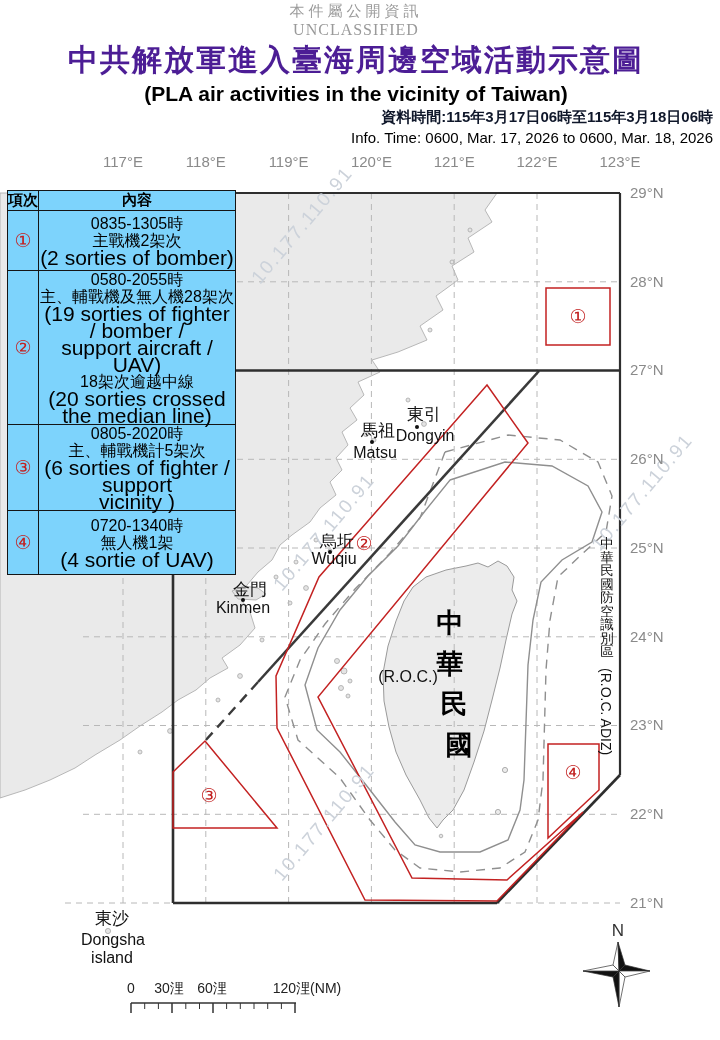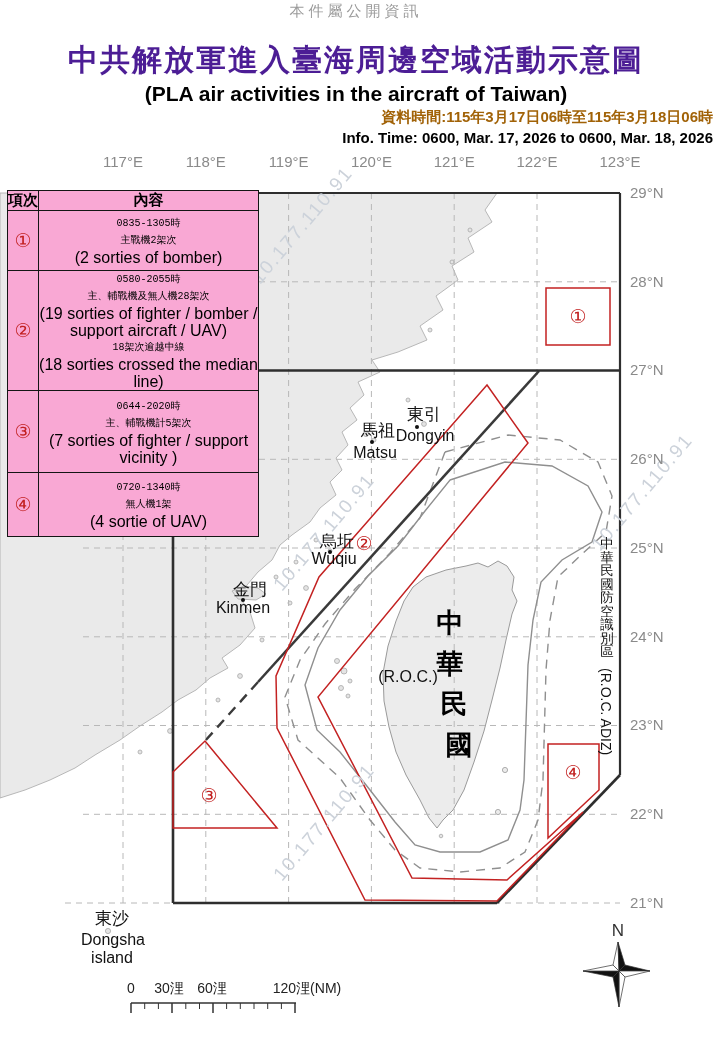--- a/index.html
+++ b/index.html
@@ -4,32 +4,32 @@
 <style>
   html,body{margin:0;padding:0;background:#fff;}
   #page{position:relative;width:720px;height:1040px;background:#fff;overflow:hidden;
         font-family:"Liberation Sans",sans-serif;}
   .abs{position:absolute;}
   .ctr{width:712px;text-align:center;}
   .cls-zh{top:2px;font-family:"Liberation Serif",serif;font-size:15px;letter-spacing:4px;color:#9a9a9a;}
   .cls-en{top:21px;font-family:"Liberation Serif",serif;font-size:16px;letter-spacing:1px;color:#9a9a9a;}
   .title-zh{top:40px;font-family:"Liberation Serif",serif;font-weight:bold;font-size:30px;letter-spacing:2px;color:#4c1d95;}
   .title-en{top:82px;font-weight:bold;font-size:21px;color:#000;}
-  .time-zh{top:108px;right:7px;font-weight:bold;font-size:15px;color:#a16207;}
-  .time-en{top:129px;right:7px;font-weight:bold;font-size:15px;color:#000;}
-  table.info{position:absolute;left:7px;top:190px;width:252px;border-collapse:collapse;
-             background:#f9a8d4;table-layout:fixed;}
+  .time-zh{top:108px;right:7px;font-weight:bold;font-size:15px;color:#0f172a;}
+  .time-en{top:129px;right:7px;font-weight:normal;font-size:15px;color:#000;}
+  table.info{position:absolute;left:7px;top:190px;width:229px;border-collapse:collapse;
+             background:#7dd3fc;table-layout:fixed;}
   table.info th,table.info td{border:1.7px solid #151515;padding:0;vertical-align:middle;text-align:center;}
   table.info th{height:18px;font-family:"Liberation Serif",serif;font-size:15px;font-weight:bold;}
   .col-id{width:31px;}
   td.id-cell{color:#c32222;font-size:19px;font-family:"Liberation Serif",serif;}
   td.content-cell{padding:2px 0;}
   .ln{line-height:17px;}
-  .ln.cjk{font-family:Liberation Mono, monospace;font-size:10px;}
-  .ln.lat{font-family:"Liberation Sans",sans-serif;font-size:16px;}
+  .ln.cjk{font-family:Liberation Sans, sans-serif;font-size:16px;}
+  .ln.lat{font-family:"Liberation Sans",sans-serif;font-size:21px;}
   svg text{user-select:none;}
   .lonlat{fill:#8a8a8a;font-size:15px;}
   .place-zh{fill:#111;font-family:"Liberation Serif",serif;font-size:17px;}
   .place-en{fill:#111;font-family:"Liberation Sans",sans-serif;font-size:16px;}
   .tw-name{fill:#000;font-family:"Liberation Serif",serif;font-size:27px;font-weight:bold;}
   .adiz-zh{fill:#111;font-family:"Liberation Serif",serif;font-size:13.5px;}
   .adiz-en{fill:#111;font-family:"Liberation Sans",sans-serif;font-size:14px;}
   .marker{fill:#c32222;font-family:"Liberation Serif",serif;font-size:19px;}
   .wm{fill:#ccd2da;font-size:19px;letter-spacing:2px;}
   .scale-lbl{fill:#222;font-size:14px;}
@@ -244,22 +244,23 @@
       <polygon points="650,971 625,965 619,971" fill="#111"></polygon>
       <polygon points="650,971 625,977 619,971" fill="#fff"></polygon>
       <polygon points="619,1007 625,977 619,971" fill="#fff"></polygon>
       <polygon points="619,1007 613,977 619,971" fill="#111"></polygon>
       <polygon points="583,971 613,977 619,971" fill="#111"></polygon>
       <polygon points="583,971 613,965 619,971" fill="#fff"></polygon>
     </g>
   </svg>
 
   <div class="abs ctr cls-zh">本件屬公開資訊</div>
+  <div class="abs ctr cls-en">UNCLASSIFIED</div>
   <div class="abs ctr title-zh">中共解放軍進入臺海周邊空域活動示意圖</div>
-  <div class="abs ctr title-en">(PLA air activities in the aircraft of Taiwan)</div>
+  <div class="abs ctr title-en">(PLA air activities in the vicinity of Taiwan)</div>
   <div class="abs time-zh">資料時間:115年3月17日06時至115年3月18日06時</div>
   <div class="abs time-en">Info. Time: 0600, Mar. 17, 2026 to 0600, Mar. 18, 2026</div>
 
   <table class="info">
     <colgroup>
         <col class="col-id">
         <col>
       </colgroup>
     <thead>
       <tr>
@@ -277,29 +278,29 @@
           </td>
         </tr>
         <tr style="height: 105px;">
           <td class="id-cell">②</td>
           <td class="content-cell">
             <div class="ln cjk">0580-2055時</div>
             <div class="ln cjk">主、輔戰機及無人機28架次</div>
             <div class="ln lat">(19 sorties of fighter / bomber /</div>
             <div class="ln lat">support aircraft / UAV)</div>
             <div class="ln cjk">18架次逾越中線</div>
-            <div class="ln lat">(18 sorties crossed the median line)</div>
+            <div class="ln lat">(20 sorties crossed the median line)</div>
           </td>
         </tr>
         <tr style="height: 82px;">
           <td class="id-cell">③</td>
           <td class="content-cell">
-            <div class="ln cjk">0644-2020時</div>
+            <div class="ln cjk">0805-2020時</div>
             <div class="ln cjk">主、輔戰機計5架次</div>
-            <div class="ln lat">(7 sorties of fighter / support</div>
+            <div class="ln lat">(6 sorties of fighter / support</div>
             <div class="ln lat">vicinity )</div>
           </td>
         </tr>
         <tr style="height: 64px;">
           <td class="id-cell">④</td>
           <td class="content-cell">
             <div class="ln cjk">0720-1340時</div>
             <div class="ln cjk">無人機1架</div>
             <div class="ln lat">(4 sortie of UAV)</div>
           </td>

